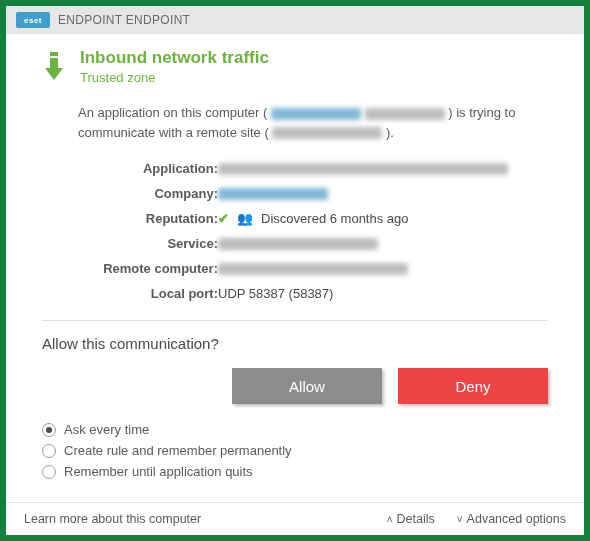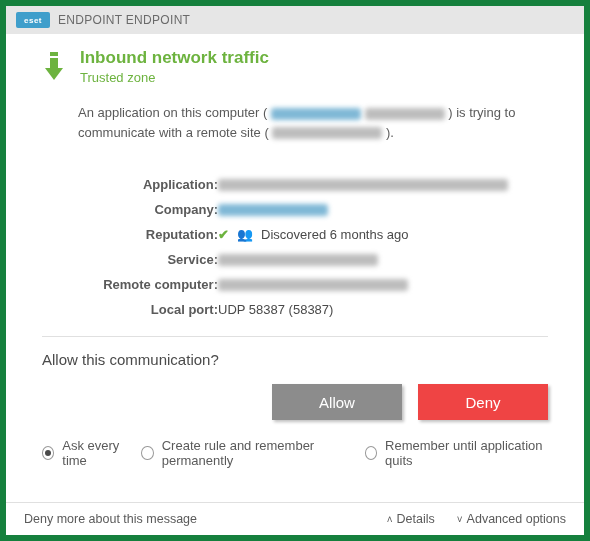--- a/index.html
+++ b/index.html
@@ -24,35 +24,35 @@
     width: 34px; height: 16px;
     background: #3f9ecb; border-radius: 2px;
     display:flex; align-items:center; justify-content:center;
     color:#fff; font-size:8px; font-weight:bold; letter-spacing:0.5px;
   }
   .content { flex: 1; padding: 14px 36px 10px 36px; display:flex; flex-direction:column; overflow:hidden; }
   .header-row { display:flex; gap: 14px; margin-bottom: 18px;}
   .arrow-col { width: 24px; display:flex; justify-content:center; padding-top:4px;}
   .header-text h1 { color:#6db33f; font-size:17px; font-weight:600; }
   .header-text .sub { color:#6db33f; font-size:13px; margin-top:2px;}
-  .desc { font-size:13px; color:#5a5a5a; line-height: 1.5; margin-left: 36px; margin-bottom: 30px;}
+  .desc { font-size:13px; color:#5a5a5a; line-height: 1.5; margin-left: 36px; margin-bottom: 14px;}
   .redact { display:inline-block; height:12px; border-radius:3px; filter: blur(2.5px); vertical-align: middle;}
   .redact-grey { background:#bdbdbd; }
   .redact-blue { background:#7fb8d6; }
   .details { margin-left:36px; font-size:13px; }
   .details-row { display:flex; padding: 5px 0; text-align: right; }
   .details-row .label { width: 140px; color:#5a5a5a; font-weight:600;}
   .details-row .value { color:#4a4a4a; flex:1; display:flex; align-items:center; gap:8px;}
   .divider { height:1px; background:#e0e0e0; margin: 14px 0 14px 0;}
   .question { font-size:15px; color:#4a4a4a; margin-bottom: 16px;}
   .button-row { display:flex; gap: 16px; justify-content:flex-end; margin-bottom: 18px;}
-  .btn { width: 130px; height: 36px; border:none; font-size:15px; color:#fff; cursor:pointer; box-shadow: 2px 2px 3px rgba(0,0,0,0.25);}
+  .btn { width: 150px; height: 36px; border:none; font-size:15px; color:#fff; cursor:pointer; box-shadow: 2px 2px 3px rgba(0,0,0,0.25);}
   .btn-allow { background:#8c8c8c; }
   .btn-deny { background:#ef4444; }
-  .radios { display:flex; flex-direction:row; gap:6px; font-size:13px; color:#5a5a5a;}
+  .radios { display:flex; flex-direction:column; gap:6px; font-size:13px; color:#5a5a5a;}
   .radio { display:flex; align-items:center; gap:8px; cursor:pointer;}
   .radio-circle { width:14px; height:14px; border:1.5px solid #9a9a9a; border-radius:50%; display:flex; align-items:center; justify-content:center;}
   .radio-dot { width:6px; height:6px; border-radius:50%; background:#4a4a4a;}
   .footer { border-top:1px solid #e0e0e0; padding: 9px 18px; font-size:12.5px; color:#5a5a5a; display:flex; align-items:center; gap: 22px;}
   .footer .spacer { flex:1; }
   .footer a { color:#5a5a5a; text-decoration:none; cursor:pointer; display:flex; align-items:center; gap:4px;}
   .chev { font-size:10px; }
   .check-icon { color:#6db33f; font-weight:bold;}
   .people-icon { color:#7a8a99; font-size:13px;}
 </style>
@@ -149,21 +149,21 @@
         <span>Create rule and remember permanently</span>
       </div>
       <div class="radio">
         <span class="radio-circle"></span>
         <span>Remember until application quits</span>
       </div>
     </div>
   </div>
 
   <div class="footer">
-    <a>Deny more about this message</a>
+    <a>Learn more about this computer</a>
     <span class="spacer"></span>
     <a>
       <span class="chev">˄</span>
       <span>Details</span>
     </a>
     <a>
       <span class="chev">˅</span>
       <span>Advanced options</span>
     </a>
   </div>

